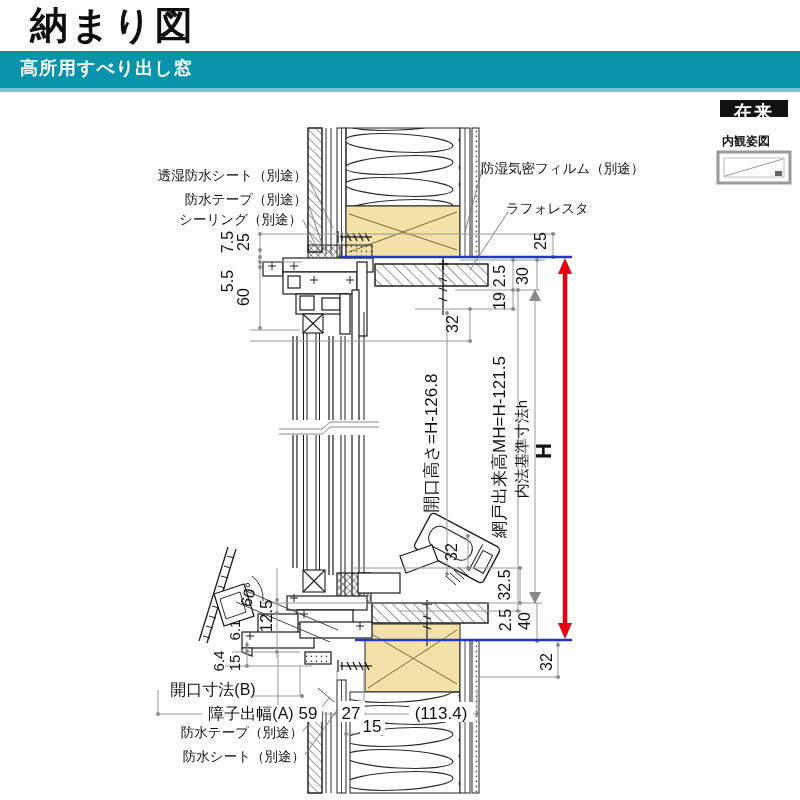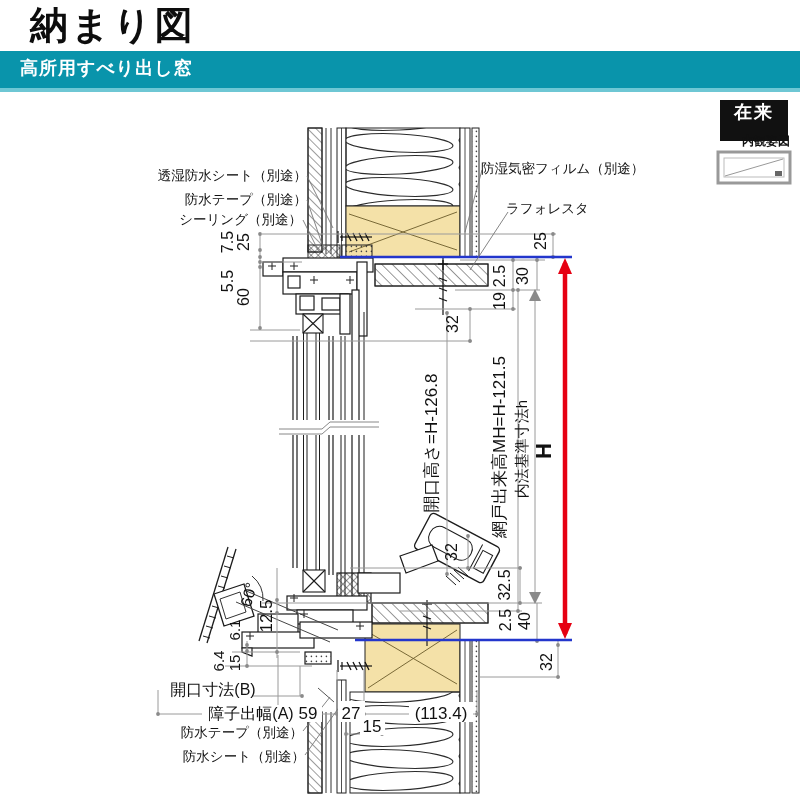--- a/index.html
+++ b/index.html
@@ -6,25 +6,25 @@
   .stage{position:relative;width:800px;height:800px;background:#fff;overflow:hidden;
          font-family:"Liberation Sans",sans-serif;color:#111;}
   .page-title{position:absolute;left:8px;top:0px;font-size:38px;font-weight:900;
               letter-spacing:3px;color:#0d0d0d;margin-left:22px;}
   .banner{position:absolute;left:0;top:51px;width:800px;height:37px;background:#0994ab;
           border-bottom:4px solid #6ec7d4;}
   .banner-text{position:absolute;left:14px;top:5px;font-size:18px;font-weight:bold;color:#ffffff;
                letter-spacing:1px;margin-left:6px;}
   .sec-heading{position:absolute;left:20px;top:113px;font-size:18px;font-weight:bold;}
   .sec-note{position:absolute;left:38px;top:142px;font-size:15px;font-weight:bold;}
-  .badge{position:absolute;left:720px;top:100px;width:68px;height:41px;background:#111;
+  .badge{position:absolute;left:720px;top:100px;width:68px;height:17px;background:#111;
          color:#fff;font-size:18px;font-weight:bold;text-align:center;line-height:25px;
          letter-spacing:2px;}
   .view-label{position:absolute;left:722px;top:133px;width:68px;font-size:12px;font-weight:bold;
-              text-align:right;}
+              text-align:left;}
   svg text{fill:#111;}
   .dim{font-size:16px;}
   .dimS{font-size:15px;}
   .dimL{font-size:17px;}
   .callout{font-size:13.5px;}
   .big-h{font-size:22px;font-weight:bold;}
 </style>
 </head>
 <body>
 

